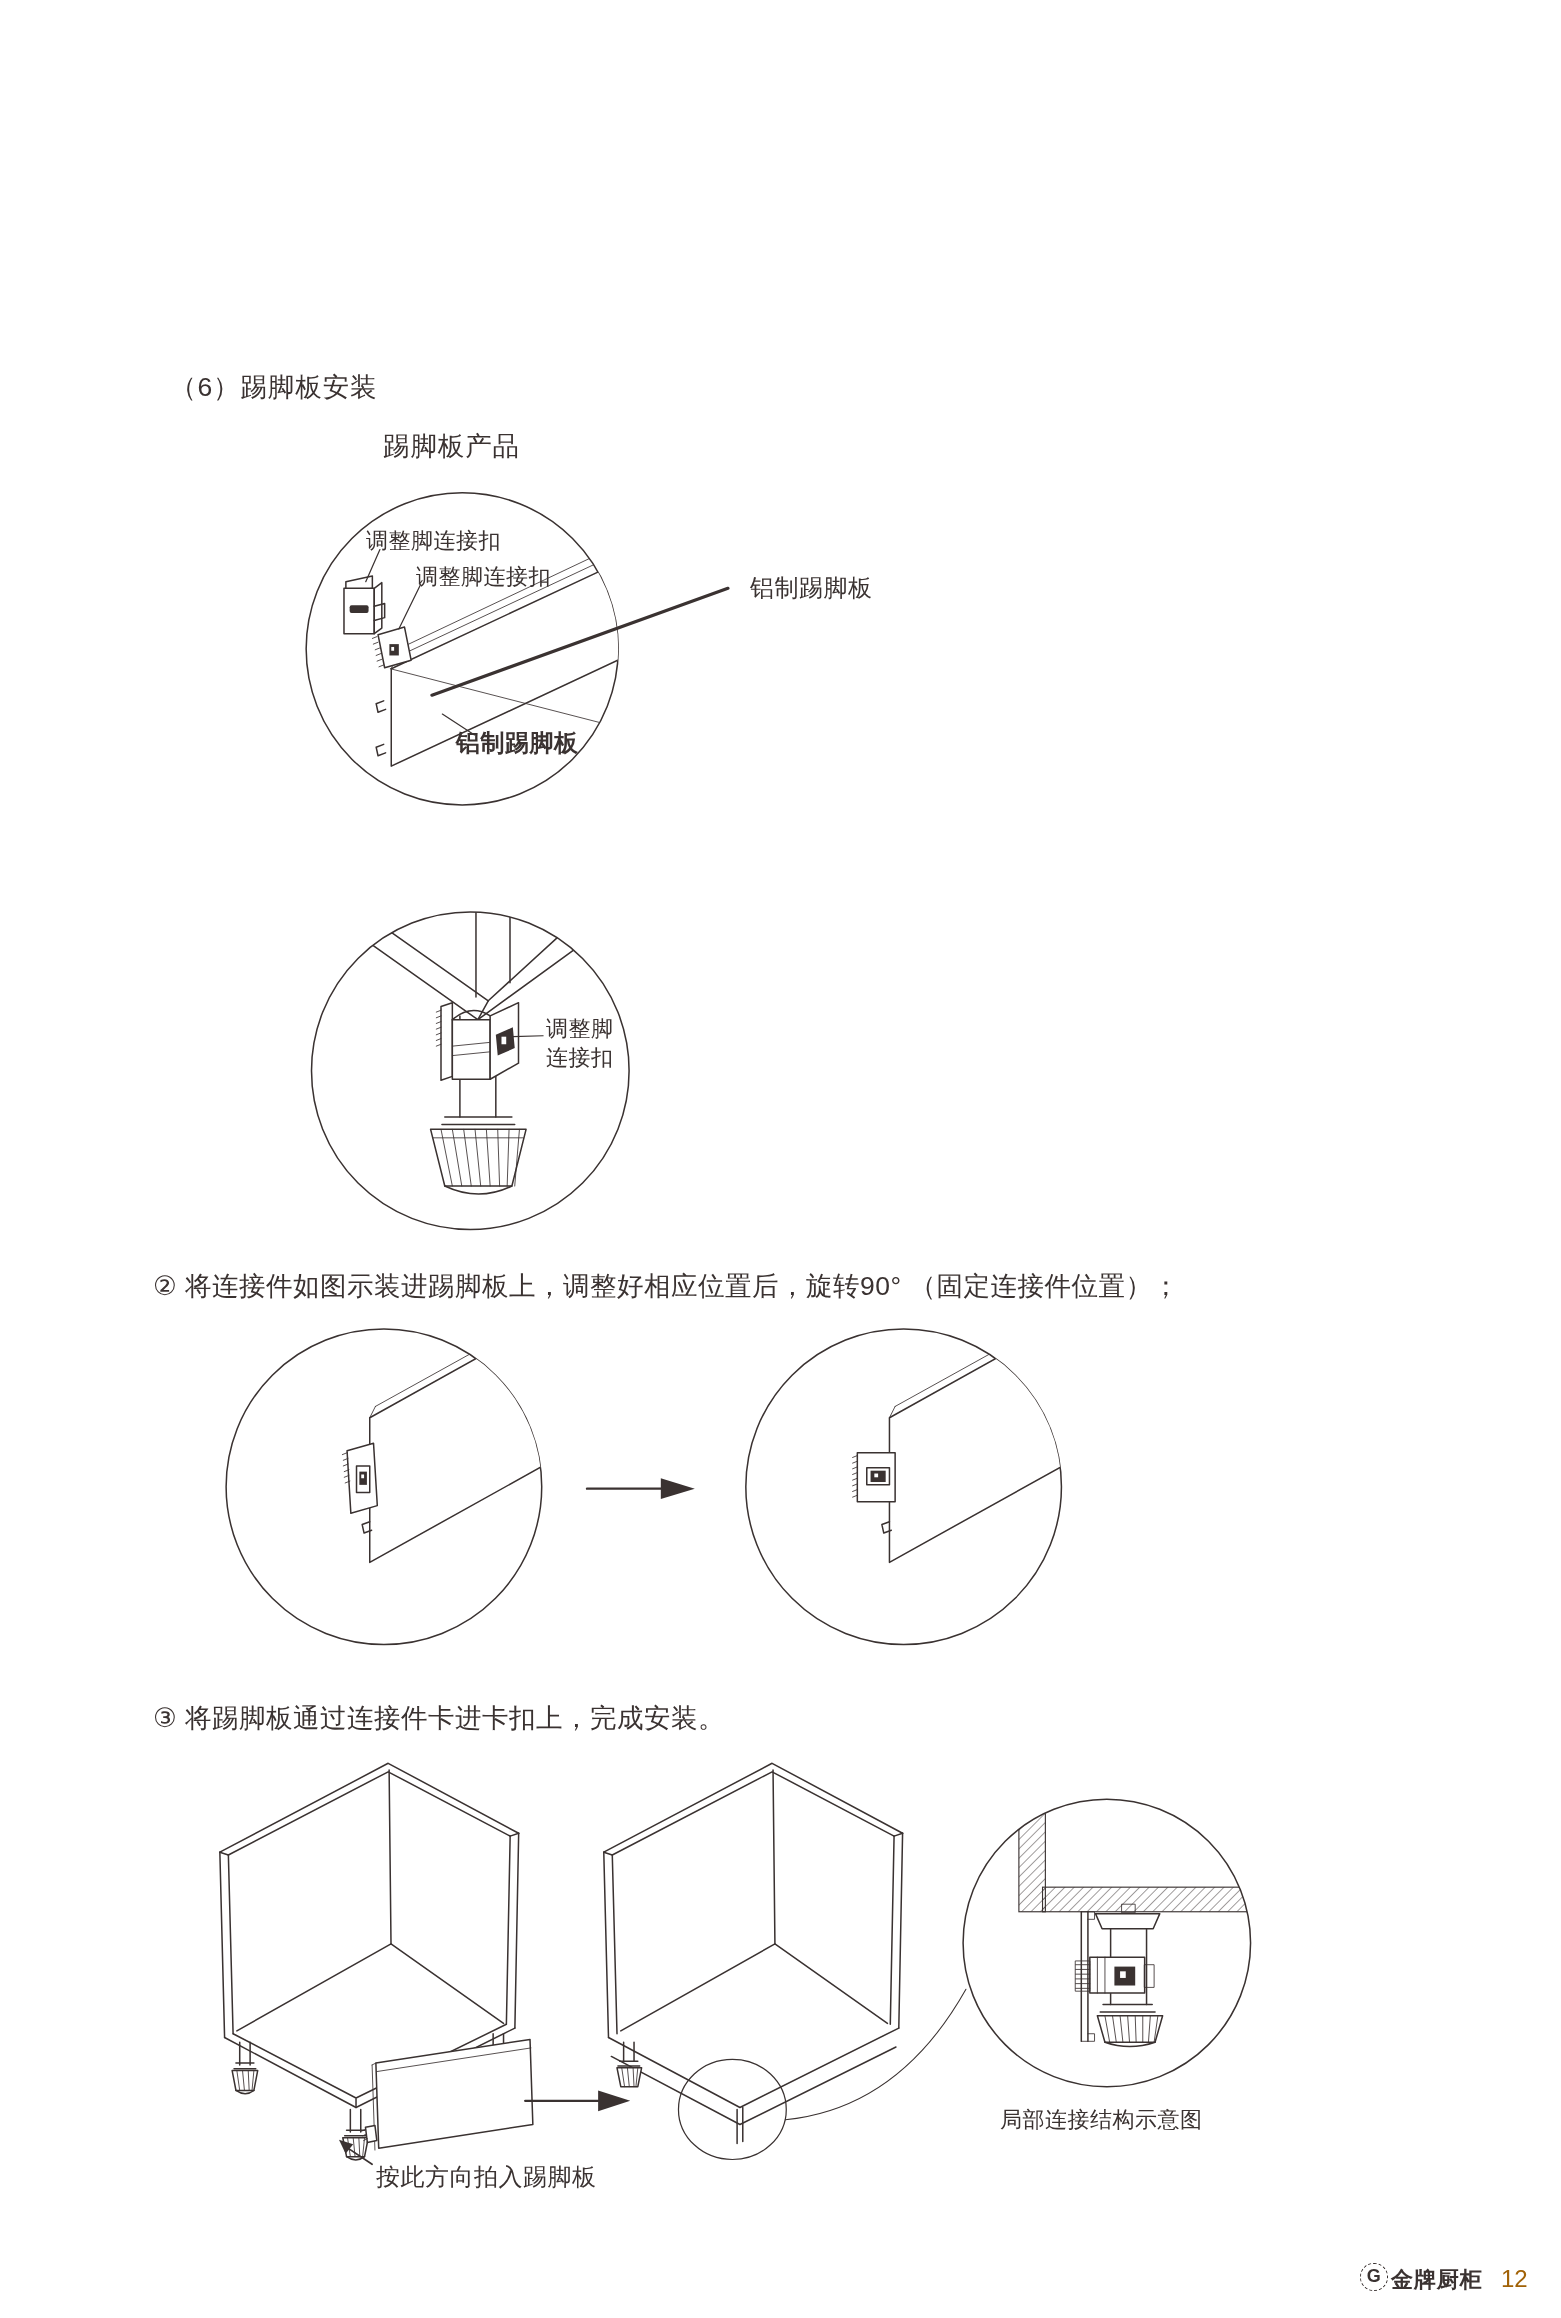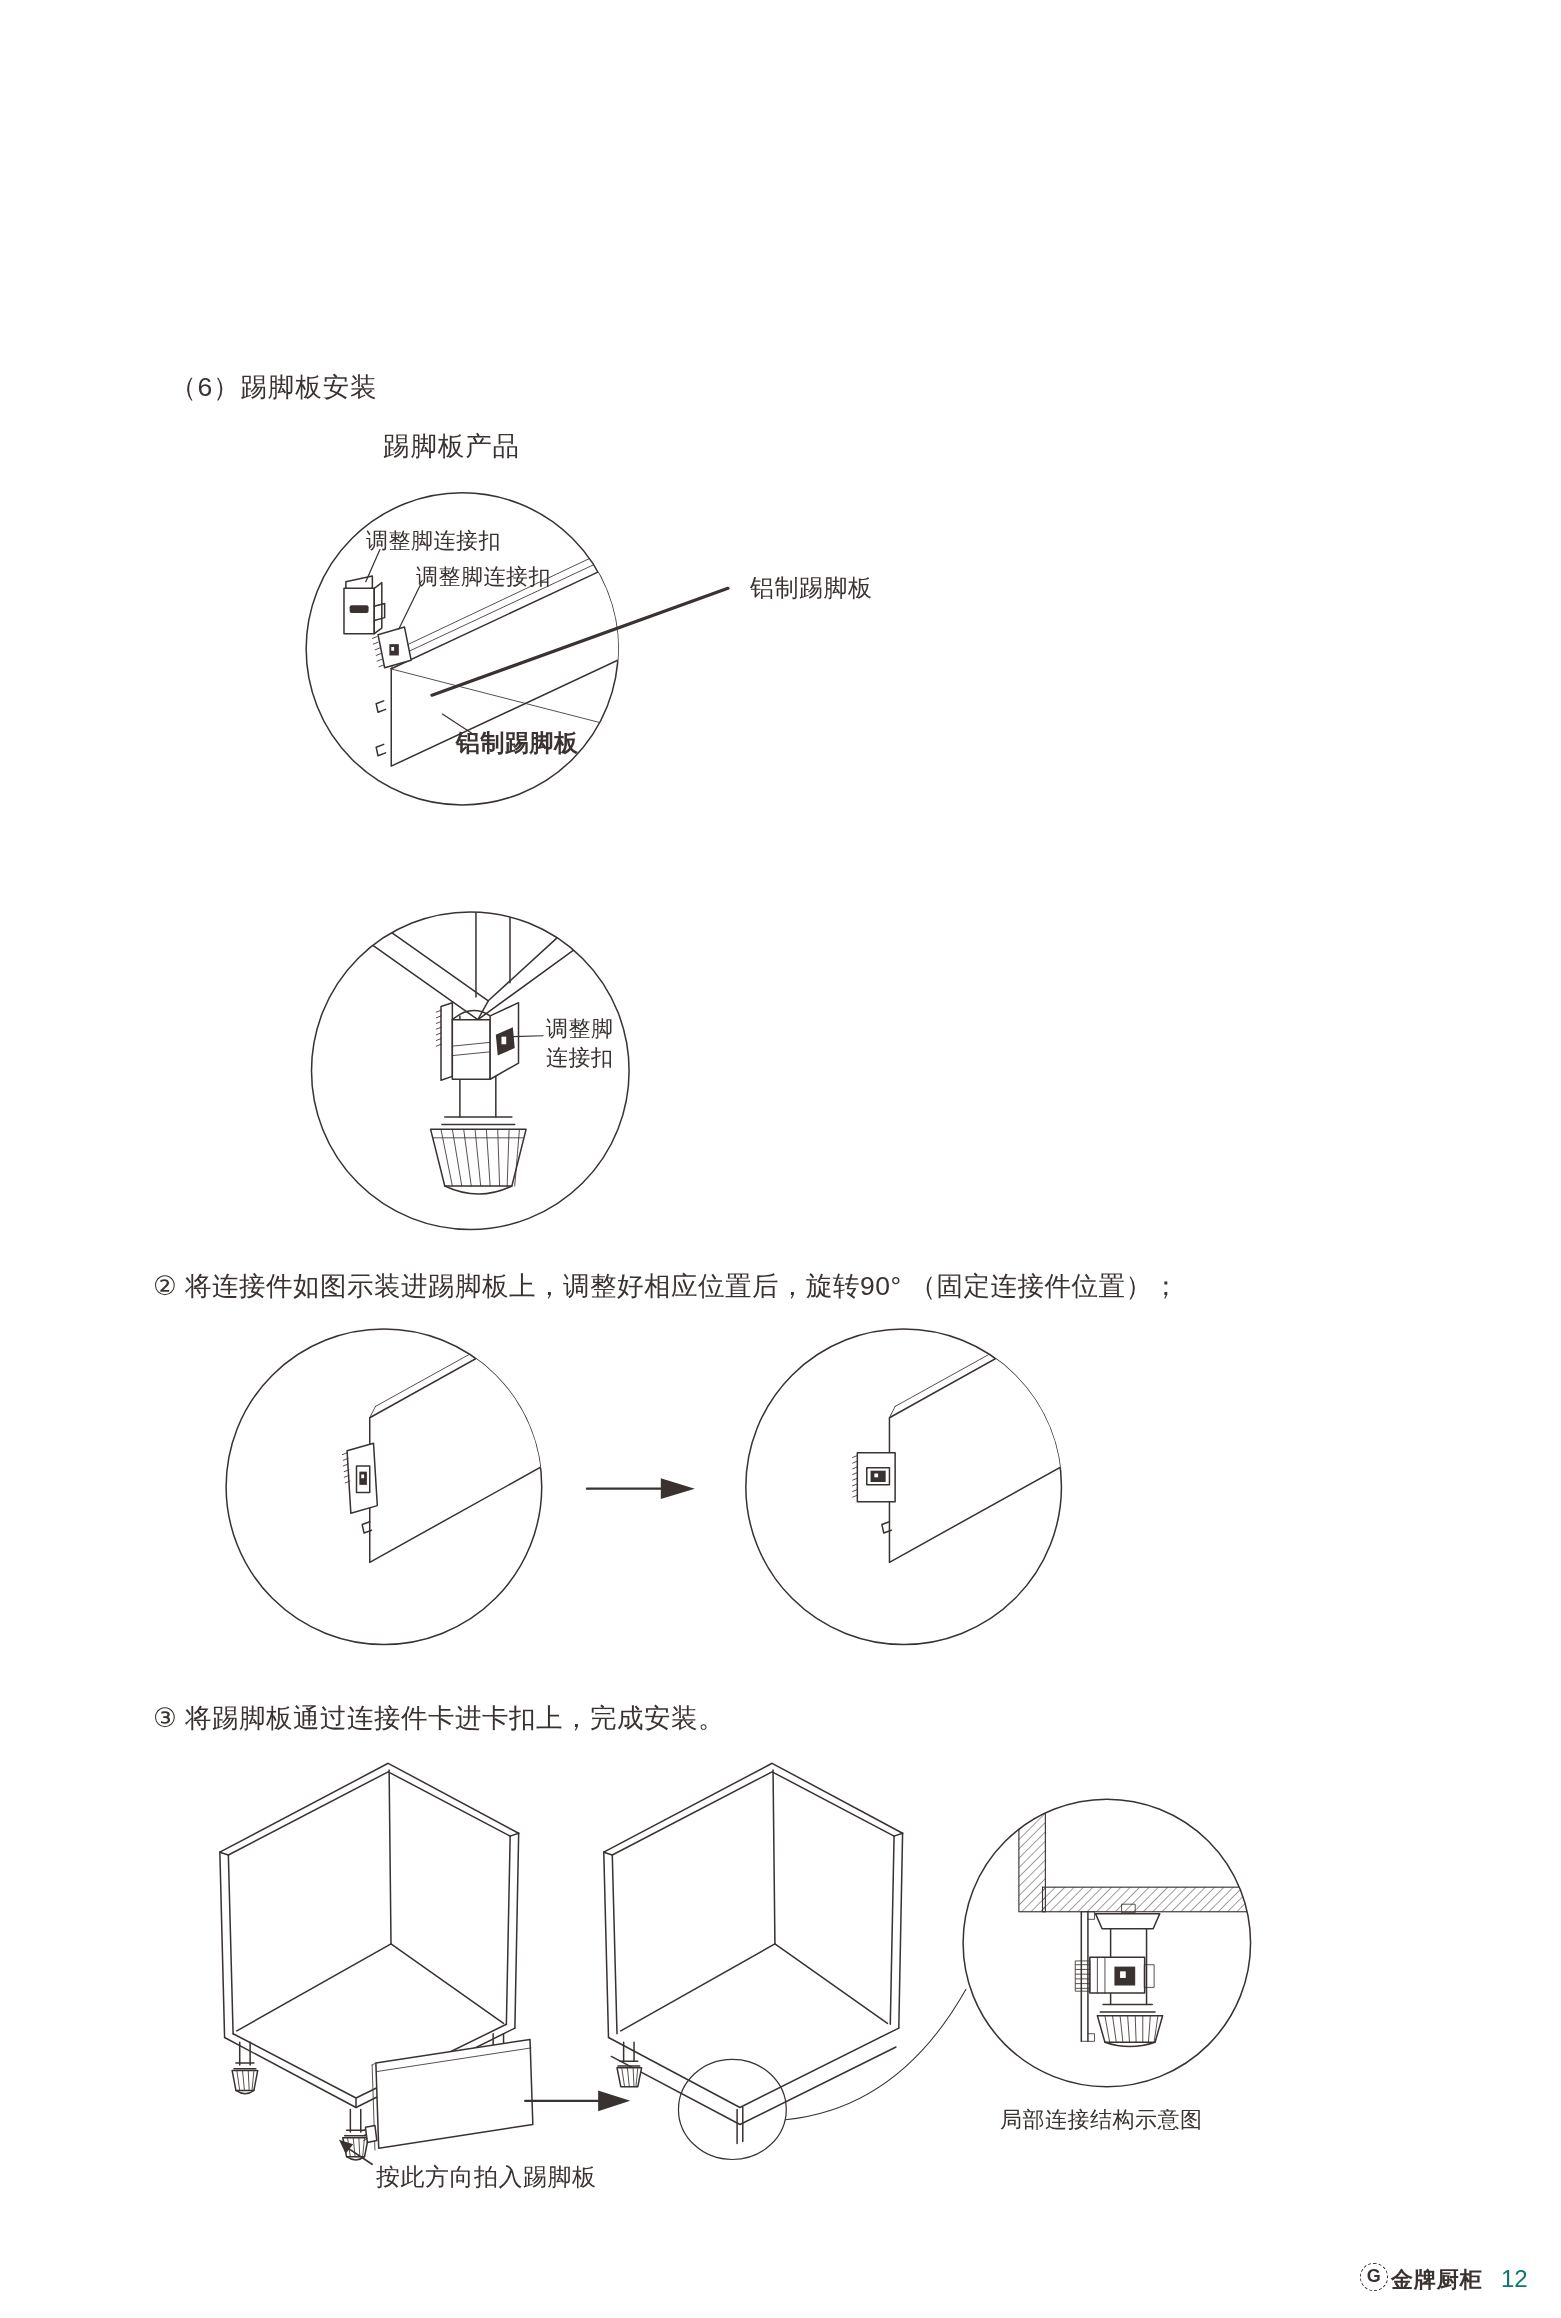--- a/index.html
+++ b/index.html
@@ -23,21 +23,21 @@
   .thin{ stroke-width:0.9; }
   .thick{ stroke-width:3.4; }
   .t13{ stroke-width:1.3; }
   #footer-logo{
     position:absolute; left:1360px; top:2263px; width:25.6px; height:25.6px;
     border:1.6px dashed var(--ink); border-radius:50%;
     display:flex; align-items:center; justify-content:center;
     font-size:18px; font-weight:800; color:var(--ink);
   }
   .brand{ font-size:22px; font-weight:700; letter-spacing:0.9px; }
-  .pagenum{ font-size:24px; color:#0f766e; }
+  .pagenum{ font-size:24px; color:#a16207; }
 </style>
 </head>
 <body>
 
 <div id="page">
 
   <div class="txt h1" style="left:170px; top:369px;">（6）踢脚板安装</div>
 
   <div class="txt h1" style="left:383px; top:428px;">踢脚板产品</div>
 

